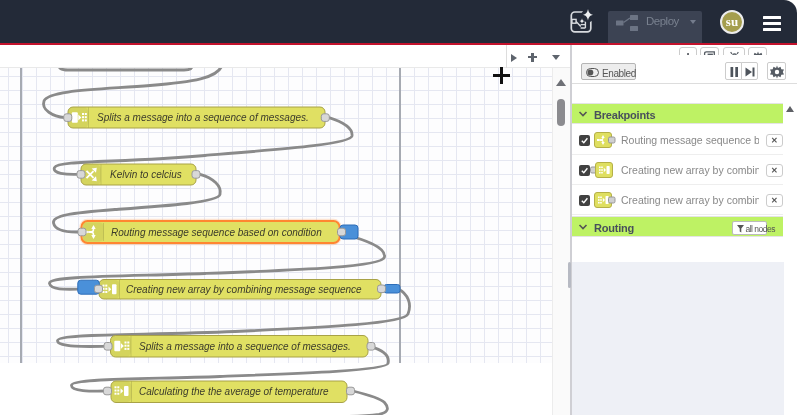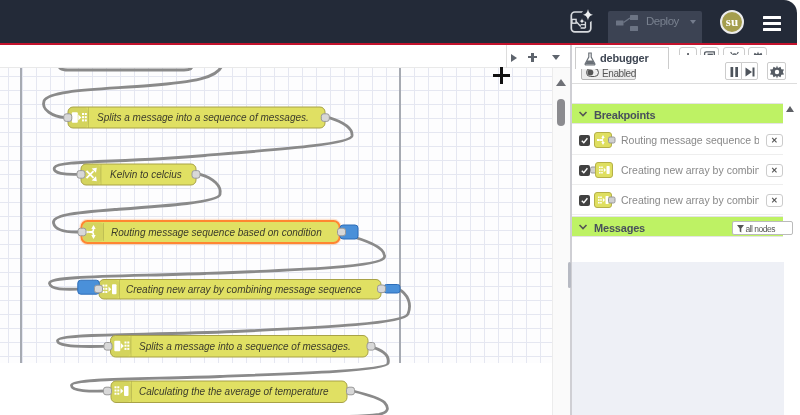--- a/index.html
+++ b/index.html
@@ -51,21 +51,21 @@
 #enbtn { position:absolute; left:9px; top:8px; width:55px; height:17px; background:#ededed; border:1px solid #b5b5b5; border-radius:2px; font-size:10px; color:#555; }
 #enbtn span { position:absolute; left:20px; top:3.5px; letter-spacing:-0.4px; }
 .sqbtn { position:absolute; top:7px; height:18px; background:#fff; border:1px solid #ccc; }
 .shead { position:absolute; left:0; width:211px; height:21px; background:#bef264; border-top:1px solid #e4e4e4; border-bottom:1px solid #e4e4e4; }
 .shead .chev { position:absolute; left:6px; top:6px; width:10px; height:8px; }
 .shead .htxt { position:absolute; left:22px; top:4.5px; font-size:11px; font-weight:bold; color:#48505c; letter-spacing:-0.2px; }
 .bprow { position:absolute; left:0; width:211px; height:30px; border-bottom:1px solid #eee; background:#fff; }
 .bprow .cb { position:absolute; left:6.5px; top:9.5px; width:11px; height:11px; background:#414141; border-radius:2px; } .bprow .cb svg { display:block; }
 .bprow .btxt { position:absolute; left:49px; top:9px; font-size:10.5px; color:#888; white-space:nowrap; overflow:hidden; width:138px; }
 .bprow .xbtn { position:absolute; left:194px; top:8.5px; width:16.5px; height:13.5px; border:1px solid #ccc; border-radius:3px; color:#555; font-size:8px; font-weight:bold; line-height:12px; text-align:center; background:#fff; }
-#allnodes { position:absolute; left:160px; top:3.5px; width:61px; height:14px; border:1px solid #bbb; border-radius:2px; background:#fff; font-size:8.5px; color:#555; white-space:nowrap; }
+#allnodes { position:absolute; left:160px; top:3.5px; width:35px; height:14px; border:1px solid #bbb; border-radius:2px; background:#fff; font-size:8.5px; color:#555; white-space:nowrap; }
 #msgpanel { position:absolute; left:0; top:217px; width:212px; height:153px; background:#eef0f6; }
 #sbscrollup { position:absolute; left:214px; top:61px; width:0; height:0; border-left:4.5px solid transparent; border-right:4.5px solid transparent; border-bottom:6px solid #5f6166; }
 #rightmargin { position:absolute; left:797px; top:0; width:3px; height:415px; background:#fff; }
 </style>
 </head>
 <body>
 <div id="page">
 
   <div id="canvas">
     <div class="vline" style="left:20px;"></div>
@@ -205,27 +205,20 @@
         <div id="scrollup"></div>
         <div id="scrollthumb"></div>
       </div>
     <div id="crosshair"></div>
   </div>
   <div id="splitter"></div>
     <div id="splitpill"></div>
 
   <div id="sidebar">
     <div id="tabrow"></div>
-    <div id="dbgtab">
-      <svg width="12" height="14" style="position:absolute;left:8px;top:3.5px;" viewBox="0 0 12 14">
-        <path d="M 4.2,1 H 7.8 M 4.8,1 V 5 L 1.2,11.7 Q 0.7,13 2.2,13 H 9.8 Q 11.3,13 10.8,11.7 L 7.2,5 V 1" fill="none" stroke="#6a7077" stroke-width="1.2"></path>
-        <path d="M 3.2,8.5 H 8.8 L 10.4,11.8 Q 10.8,12.6 9.6,12.6 H 2.4 Q 1.2,12.6 1.6,11.8 Z" fill="#6a7077"></path>
-      </svg>
-      <span class="ttxt">debugger</span>
-    </div>
     <div id="caret2"></div>
     <div class="icobtn" style="left:107px;width:18px;"><span style="font-family:'Liberation Serif',serif;font-weight:bold;font-size:12.5px;line-height:17px;">i</span></div>
     <div class="icobtn" style="left:128px;width:19px;">
       <svg width="13" height="14" style="margin-top:2.5px;" viewBox="0 0 13 14">
         <path d="M 3.4,0.8 H 11.3 V 13.2 H 3.4 Q 1.6,13.2 1.6,11.4 V 2.6 Q 1.6,0.8 3.4,0.8 Z" fill="none" stroke="#565c64" stroke-width="1.3"></path>
         <path d="M 1.6,11.4 Q 2,10 3.5,10 H 11.3" fill="none" stroke="#565c64" stroke-width="1.2"></path>
         <path d="M 4.6,2.6 H 9.9 V 5.8 H 4.6 Z" fill="#565c64"></path>
       </svg>
     </div>
     <div class="icobtn" style="left:151px;width:22px;">
@@ -338,21 +331,21 @@
         </g>
         <rect x="19.5" y="6" width="6.5" height="6" rx="1.5" fill="#d0d0d0" stroke="#999"></rect>
       </svg>
       <span class="btxt">Creating new array by combining m</span>
         <div class="xbtn">✕</div>
       </div>
     <div class="shead" style="top:171px;">
         <svg class="chev" width="10" height="8" viewBox="0 0 10 8">
           <path d="M1.5,2 L5,5.5 L8.5,2" fill="none" stroke="#555" stroke-width="1.6"></path>
         </svg>
-        <span class="htxt">Messages</span>
+        <span class="htxt">Routing</span>
         <div id="allnodes">
           <svg width="7" height="8" style="position:absolute;left:4px;top:3px;" viewBox="0 0 7 8">
             <path d="M0,0 H7 L4.3,3.5 V7.5 L2.7,6.5 V3.5 Z" fill="#555"></path>
           </svg>
           <span style="position:absolute;left:12.5px;top:2.5px;letter-spacing:-0.5px;">all nodes</span>
         </div>
       </div>
     <div id="msgpanel"></div>
     <div id="sbscrollup"></div>
   </div>

